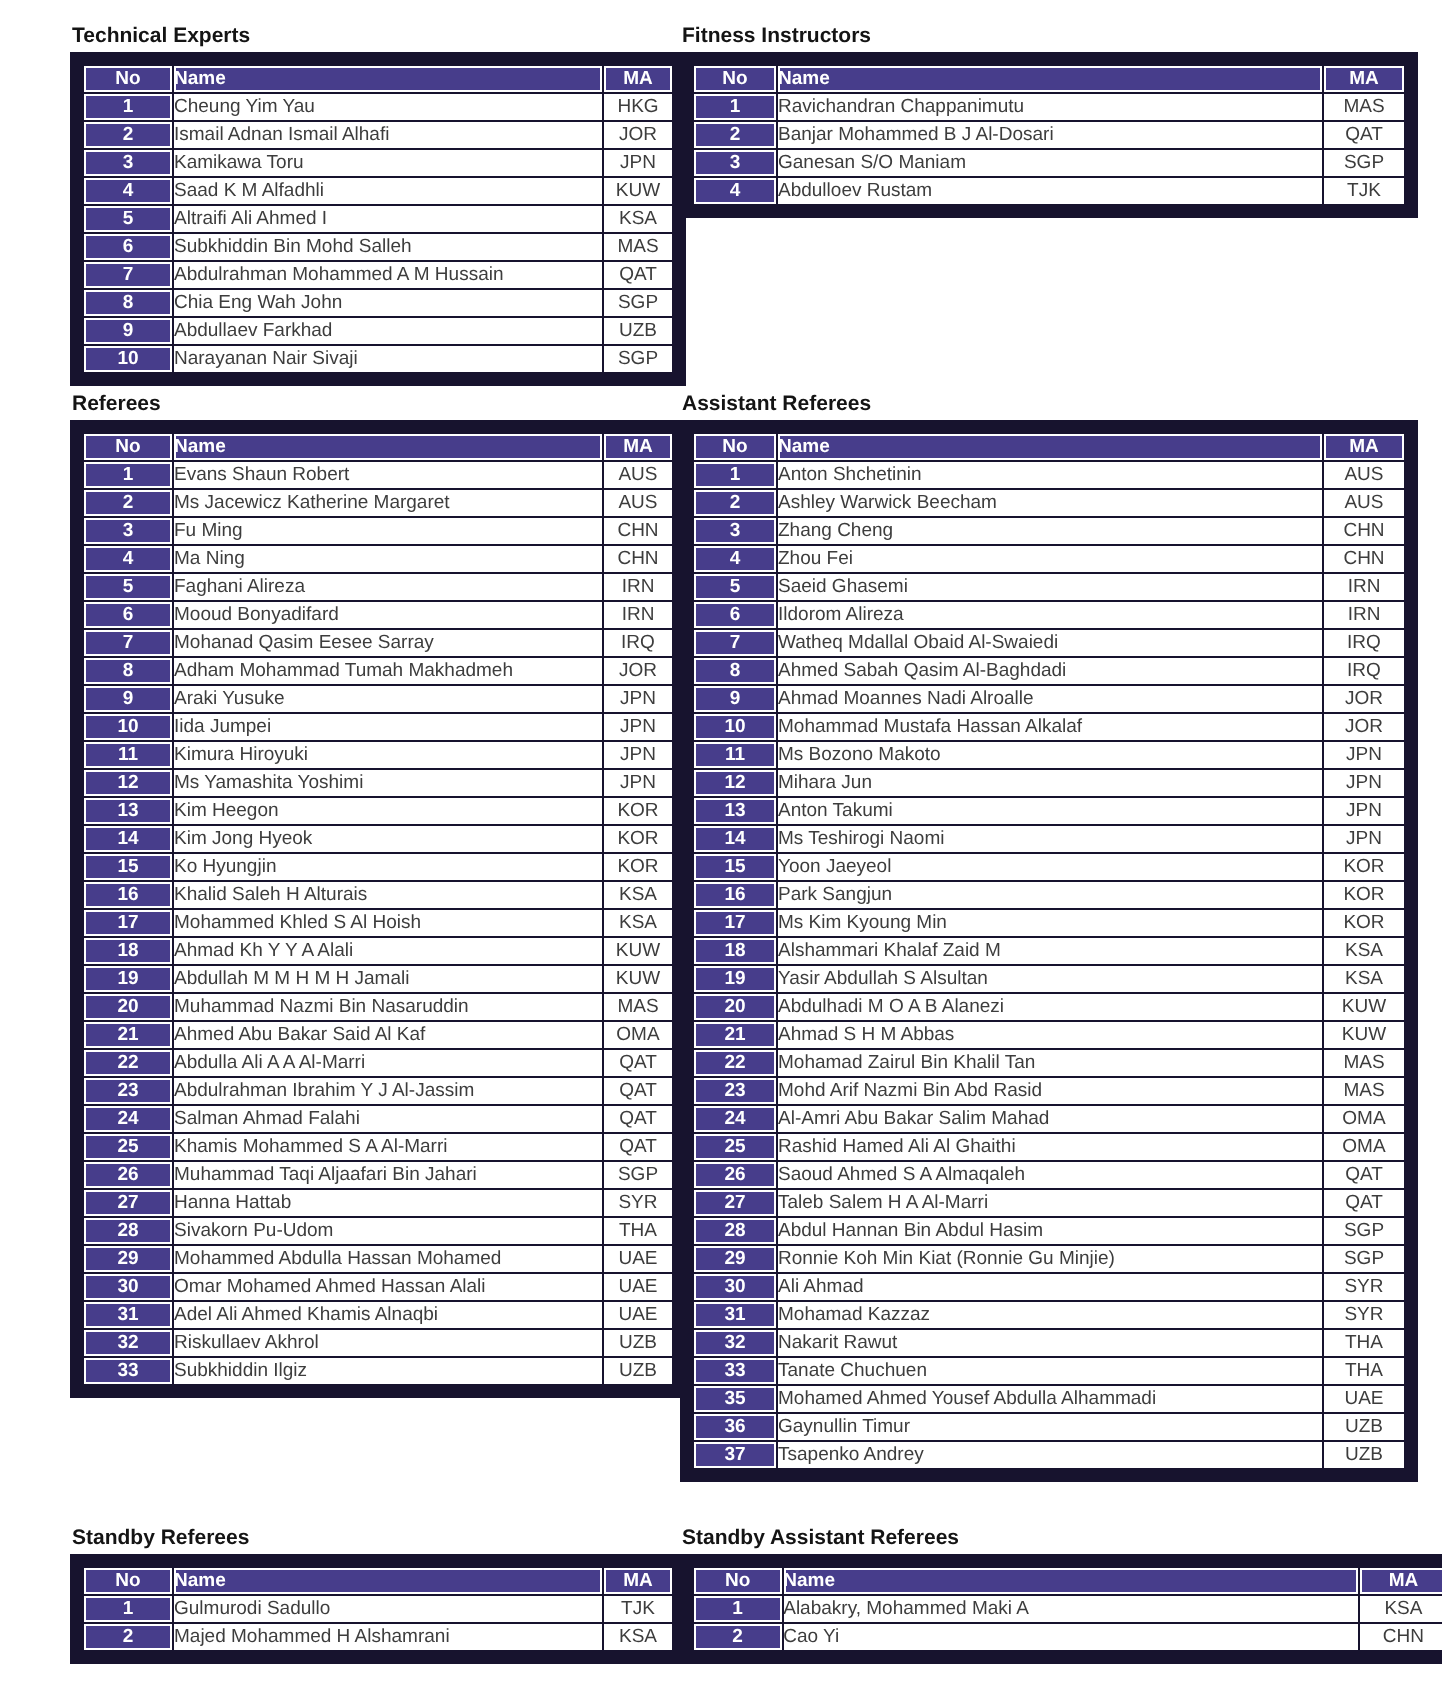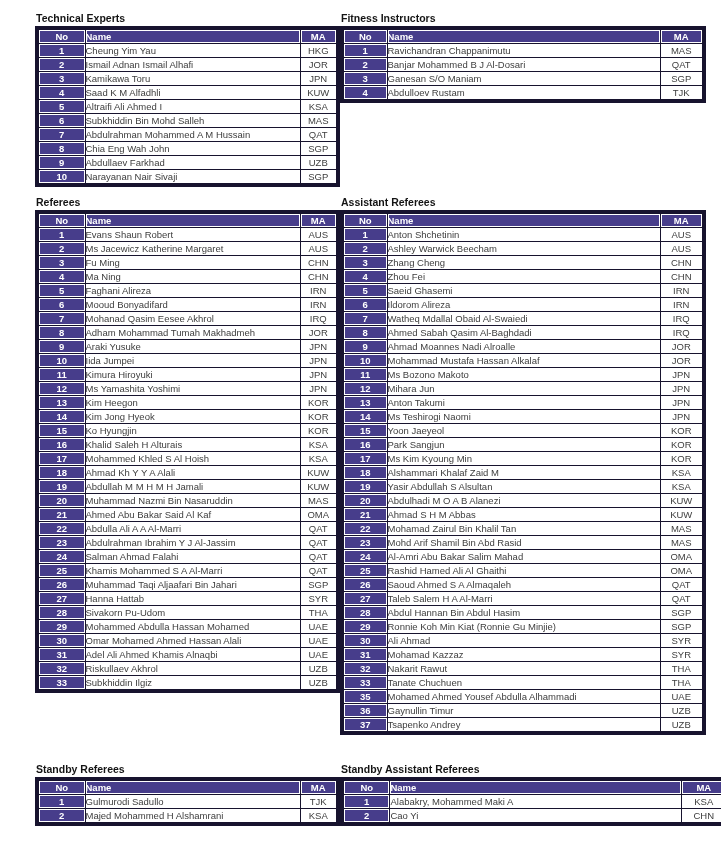--- a/index.html
+++ b/index.html
@@ -17,21 +17,21 @@
     font-size: 10.5px;
     font-weight: bold;
     color: #141414;
     margin: 0 0 2px 1px;
     letter-spacing: 0;
   }
   table.officials {
     border-collapse: collapse;
     table-layout: fixed;
     width: 100%;
-    border: 4px solid #c4b5fd;
+    border: 7px solid #c4b5fd;
   }
   table.officials th, table.officials td {
     border: 1px solid #17132e;
     height: 13px;
     font-size: 9.5px;
     line-height: 13px;
     padding: 0;
     overflow: hidden;
     white-space: nowrap;
   }
@@ -224,21 +224,21 @@
             <td class="name">Faghani Alireza</td>
             <td class="ma">IRN</td>
           </tr>
           <tr>
             <td class="no">6</td>
             <td class="name">Mooud Bonyadifard</td>
             <td class="ma">IRN</td>
           </tr>
           <tr>
             <td class="no">7</td>
-            <td class="name">Mohanad Qasim Eesee Akhrol</td>
+            <td class="name">Mohanad Qasim Eesee Sarray</td>
             <td class="ma">IRQ</td>
           </tr>
           <tr>
             <td class="no">8</td>
             <td class="name">Adham Mohammad Tumah Makhadmeh</td>
             <td class="ma">JOR</td>
           </tr>
           <tr>
             <td class="no">9</td>
             <td class="name">Araki Yusuke</td>
@@ -489,21 +489,21 @@
             <td class="name">Ahmad S H M Abbas</td>
             <td class="ma">KUW</td>
           </tr>
           <tr>
             <td class="no">22</td>
             <td class="name">Mohamad Zairul Bin Khalil Tan</td>
             <td class="ma">MAS</td>
           </tr>
           <tr>
             <td class="no">23</td>
-            <td class="name">Mohd Arif Shamil Bin Abd Rasid</td>
+            <td class="name">Mohd Arif Nazmi Bin Abd Rasid</td>
             <td class="ma">MAS</td>
           </tr>
           <tr>
             <td class="no">24</td>
             <td class="name">Al-Amri Abu Bakar Salim Mahad</td>
             <td class="ma">OMA</td>
           </tr>
           <tr>
             <td class="no">25</td>
             <td class="name">Rashid Hamed Ali Al Ghaithi</td>

